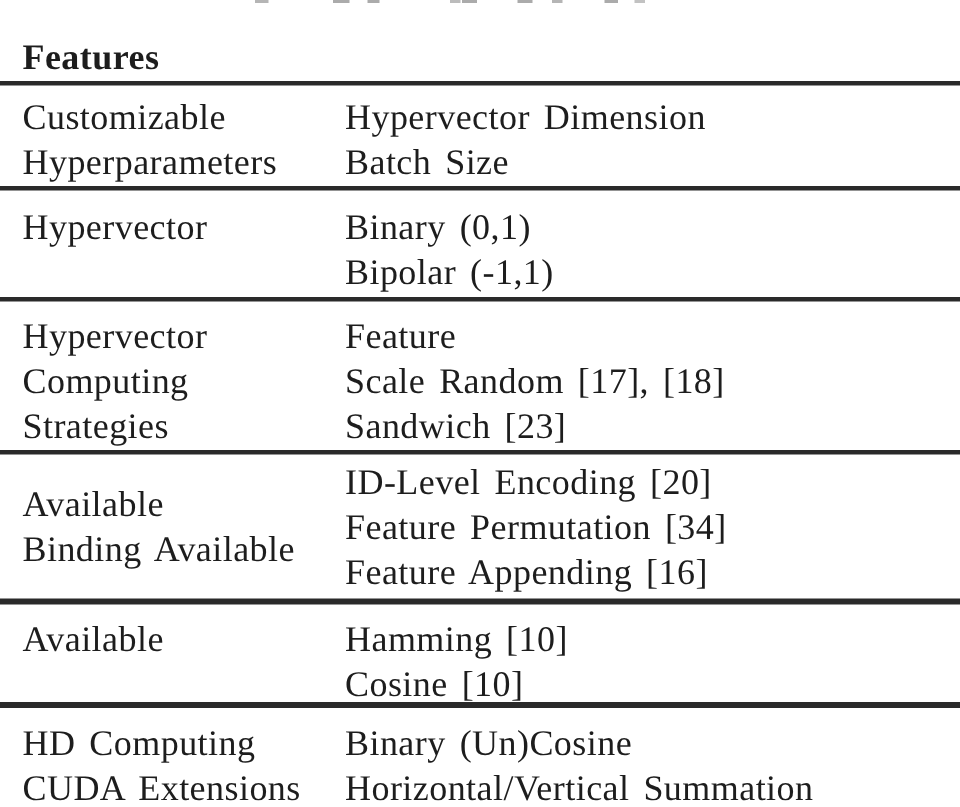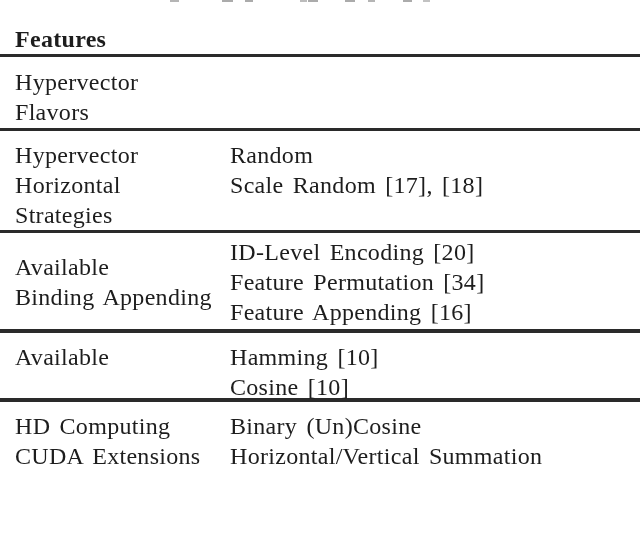--- a/index.html
+++ b/index.html
@@ -57,44 +57,58 @@
   </div>
 
   <div class="tbl">
 
     <div class="row thead">
       <div class="c1">
         <div class="ln">Features</div>
       </div>
     </div>
 
+    <div class="row r0">
+      <div class="c1">
+        <div class="ln">Customizable</div>
+        <div class="ln">Hyperparameters</div>
+      </div>
+      <div class="c2">
+        <div class="ln">Hypervector Dimension</div>
+        <div class="ln">Batch Size</div>
+      </div>
+    </div>
 
     <div class="row r1">
       <div class="c1">
         <div class="ln">Hypervector</div>
-        <div class="ln">Flavors</div>
+      </div>
+      <div class="c2">
+        <div class="ln">Binary (0,1)</div>
+        <div class="ln">Bipolar (-1,1)</div>
       </div>
     </div>
 
     <div class="row r2">
       <div class="c1">
         <div class="ln">Hypervector</div>
-        <div class="ln">Horizontal</div>
+        <div class="ln">Computing</div>
         <div class="ln">Strategies</div>
       </div>
       <div class="c2">
-        <div class="ln">Random</div>
+        <div class="ln">Feature</div>
         <div class="ln">Scale Random [17], [18]</div>
+        <div class="ln">Sandwich [23]</div>
       </div>
     </div>
 
     <div class="row r3">
       <div class="c1">
         <div class="ln">Available</div>
-        <div class="ln">Binding Appending</div>
+        <div class="ln">Binding Available</div>
       </div>
       <div class="c2">
         <div class="ln">ID-Level Encoding [20]</div>
         <div class="ln">Feature Permutation [34]</div>
         <div class="ln">Feature Appending [16]</div>
       </div>
     </div>
 
     <div class="row r4">
       <div class="c1">

